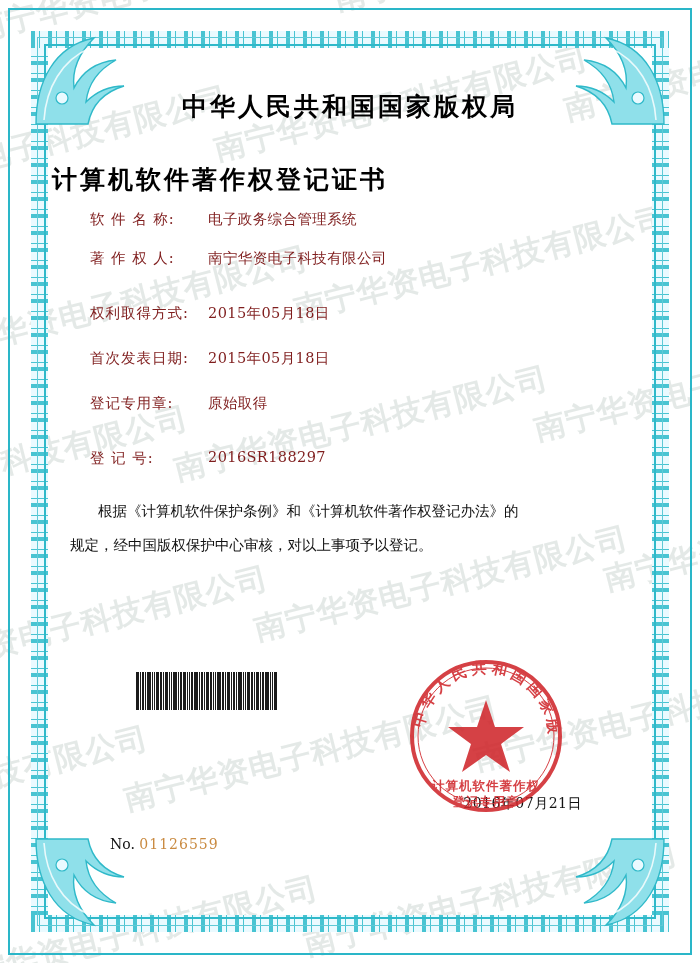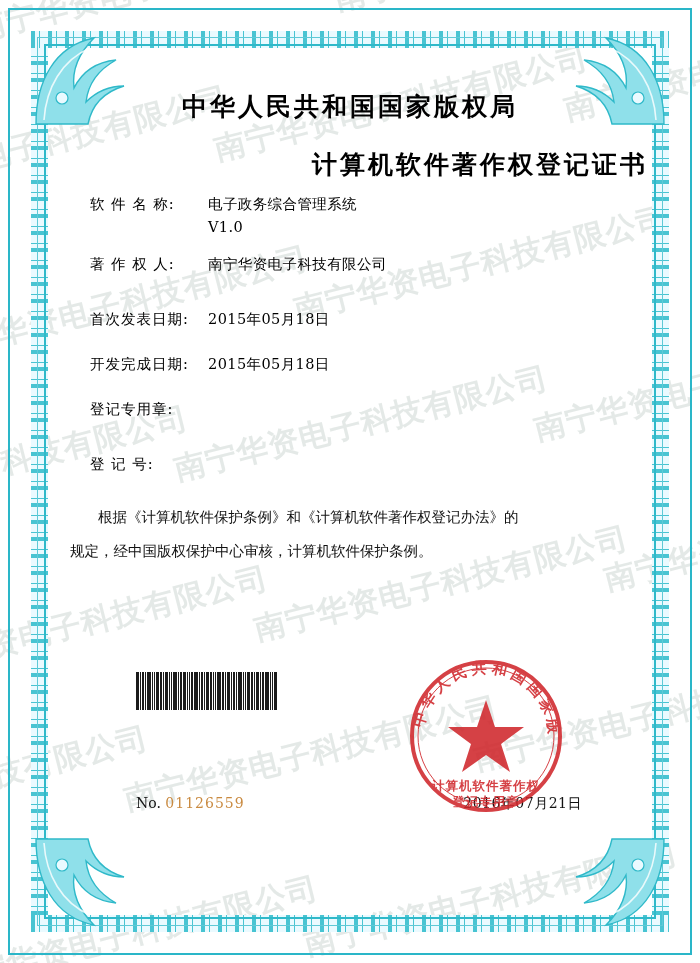--- a/index.html
+++ b/index.html
@@ -94,26 +94,26 @@
   .title-main {
     text-align: center;
     font-family: "DejaVu Serif", serif;
     font-weight: bold;
     font-size: 25px;
     letter-spacing: 3px;
     margin-top: 34px;
     color: #000;
   }
   .title-sub {
-    text-align: right;
+    text-align: left;
     font-family: "DejaVu Serif", serif;
     font-weight: bold;
     font-size: 25px;
     letter-spacing: 3px;
-    margin-top: 25px;
+    margin-top: 40px;
     color: #000;
   }
   .cert-no {
     text-align: right;
     font-family: "DejaVu Serif", serif;
     font-size: 11px;
     margin-top: 28px;
     padding-right: 22px;
     color: #1a1a1a;
     letter-spacing: .5px;
@@ -122,21 +122,21 @@
   .fields {
     margin-top: 14px;
     padding-left: 38px;
   }
   .row {
     display: flex;
     align-items: flex-start;
     margin-bottom: 16px;
     font-family: "DejaVu Serif", serif;
     font-size: 14.5px;
-    color: #000000;
+    color: #7f1d1d;
   }
   .row .lbl {
     width: 118px;
     flex: 0 0 118px;
     letter-spacing: 1px;
   }
   .row .val {
     flex: 1;
     letter-spacing: .4px;
   }
@@ -180,26 +180,25 @@
     width: 176px;
     height: 176px;
     z-index: 5;
     opacity: .88;
   }
 
   
   .footer-no {
     position: absolute;
     left: 110px;
-    top: 795px;
+    top: 836px;
     z-index: 4;
     font-family: "DejaVu Serif", serif;
     font-size: 14px;
     color: #111;
-    margin-left: 26px;
   }
   .footer-no .num {
     color: #c98a40;
     letter-spacing: 1px;
   }
   .footer-date {
     position: absolute;
     right: 118px;
     top: 795px;
     z-index: 4;
@@ -274,66 +273,67 @@
   <div class="title-main">中华人民共和国国家版权局</div>
   <div class="title-sub">计算机软件著作权登记证书</div>
 
 
   <div class="fields">
 
     <div class="row">
       <div class="lbl">软 件 名 称:</div>
       <div class="val">
         <span>电子政务综合管理系统</span>
-        <span class="l2">V1.0</span>
       </div>
     </div>
 
     <div class="gap-2"></div>
 
     <div class="row">
       <div class="lbl">著 作 权 人:</div>
       <div class="val">南宁华资电子科技有限公司</div>
     </div>
 
     <div class="gap-1"></div>
     <div class="gap-1"></div>
 
     <div class="row">
+      <div class="lbl">权利取得方式:</div>
+      <div class="val">2015年05月18日</div>
+    </div>
+
+    <div class="gap-1"></div>
+
+    <div class="row">
       <div class="lbl">首次发表日期:</div>
       <div class="val">2015年05月18日</div>
     </div>
 
     <div class="gap-1"></div>
 
     <div class="row">
-      <div class="lbl">开发完成日期:</div>
-      <div class="val">2015年05月18日</div>
-    </div>
-
-    <div class="gap-1"></div>
-
-    <div class="row">
       <div class="lbl">登记专用章:</div>
+      <div class="val">原始取得</div>
     </div>
 
     <div class="gap-1"></div>
 
 
     <div class="gap-1"></div>
 
     <div class="row">
       <div class="lbl">登 记 号:</div>
+      <div class="val">2016SR188297</div>
     </div>
 
   </div>
 
   <div class="statement">
     <span class="indent"></span><span>根据《计算机软件保护条例》和《计算机软件著作权登记办法》的</span><br>
-    <span>规定，经中国版权保护中心审核，计算机软件保护条例。</span>
+    <span>规定，经中国版权保护中心审核，对以上事项予以登记。</span>
   </div>
 
 </div>
 
 <div class="barcode">
   <i style="width:3px"></i>
     <i style="width:1px"></i>
     <i style="width:2px"></i>
     <i style="width:1px"></i>
   <i style="width:4px"></i>

